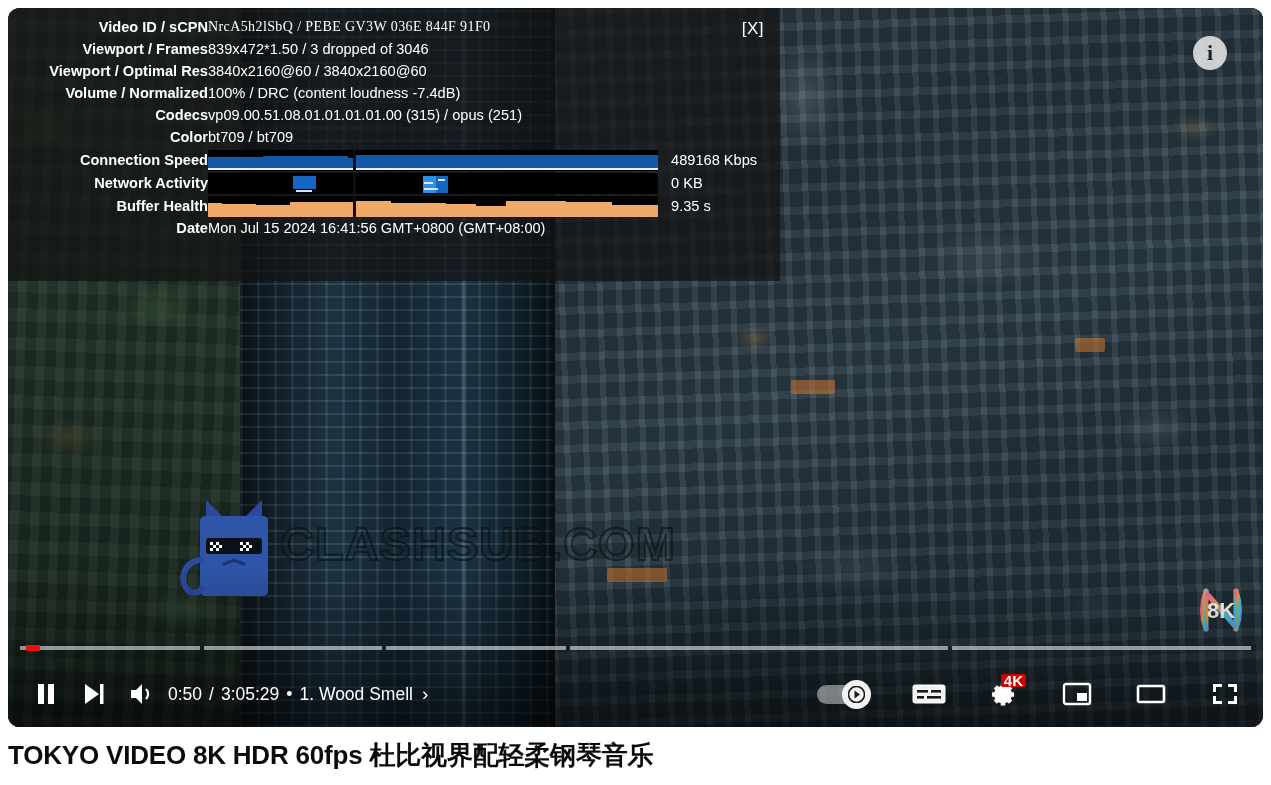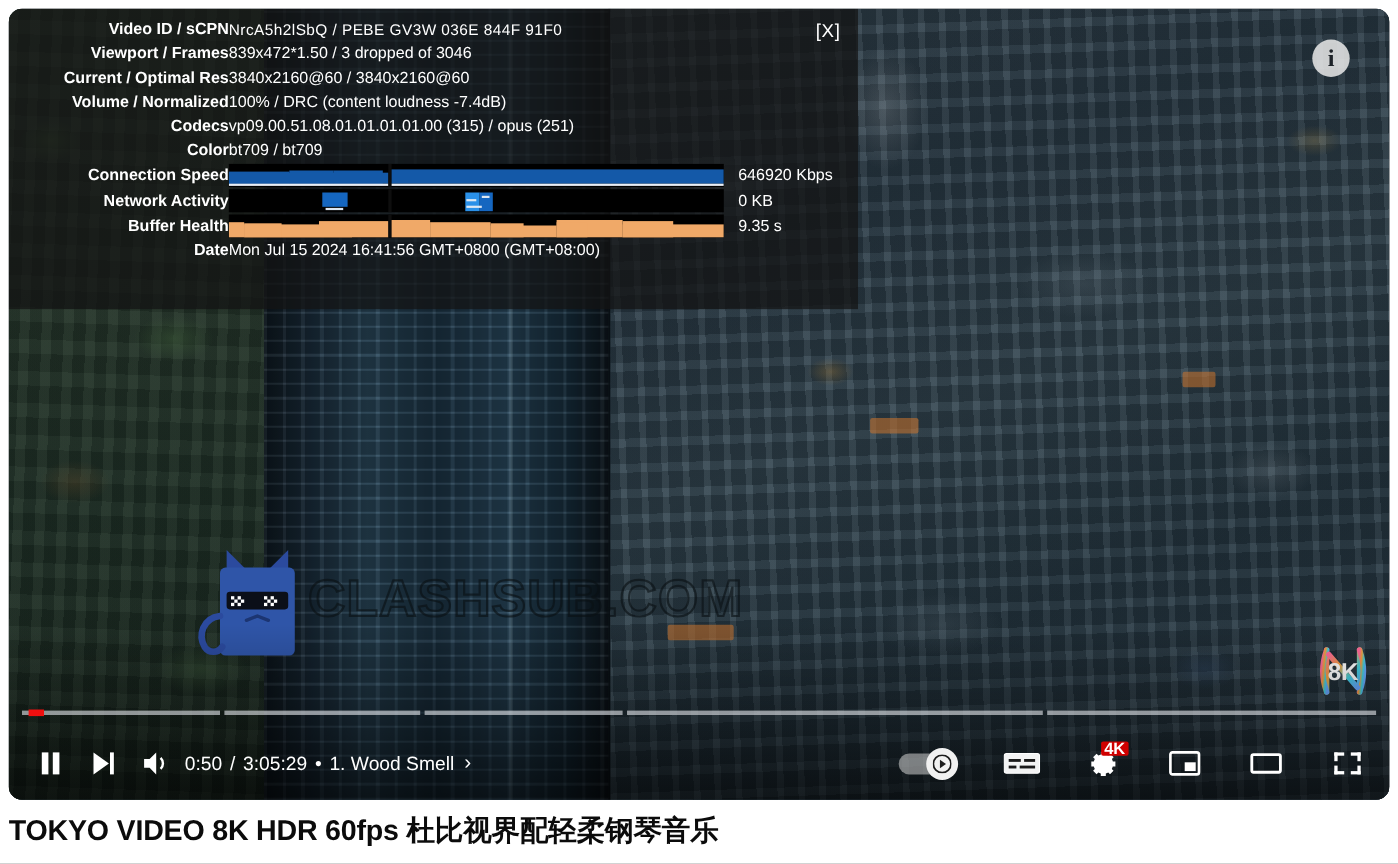--- a/index.html
+++ b/index.html
@@ -98,21 +98,21 @@
     font-family: "Liberation Sans", sans-serif;
   }
   table.stats-table { border-collapse: collapse; width: 100%; }
   table.stats-table td { padding: 0; vertical-align: middle; }
   td.k {
     width: 200px; text-align: right; padding-right: 9px;
     font-weight: bold; white-space: nowrap; line-height: 22px;
     font-size: 14.6px; color:#fff;
   }
   td.v { text-align: left; white-space: nowrap; line-height: 22px; font-size: 14.6px; }
-  td.v.mono { font-family: Liberation Sans, sans-serif; font-size: 14px; letter-spacing: .4px; }
+  td.v.mono { font-family: Liberation Serif, serif; font-size: 14px; letter-spacing: .4px; }
   .graphrow td { height: 23px; }
   .graph-cell { position: relative; }
   .graph {
     position: relative; width: 450px; height: 21px;
     background: #000; overflow: hidden; display:inline-block; vertical-align: middle;
   }
   .gval {
     display:inline-block; vertical-align: middle;
     margin-left: 9px; font-size: 14.6px; white-space: nowrap;
   }
@@ -230,21 +230,21 @@
         <tbody>
           <tr>
             <td class="k">Video ID / sCPN</td>
             <td class="v mono">NrcA5h2lSbQ / PEBE GV3W 036E 844F 91F0</td>
           </tr>
           <tr>
             <td class="k">Viewport / Frames</td>
             <td class="v">839x472*1.50 / 3 dropped of 3046</td>
           </tr>
           <tr>
-            <td class="k">Current / Optimal Res</td>
+            <td class="k">Viewport / Optimal Res</td>
             <td class="v">3840x2160@60 / 3840x2160@60</td>
           </tr>
           <tr>
             <td class="k">Volume / Normalized</td>
             <td class="v">100% / DRC (content loudness -7.4dB)</td>
           </tr>
           <tr>
             <td class="k">Codecs</td>
             <td class="v">vp09.00.51.08.01.01.01.01.00 (315) / opus (251)</td>
           </tr>
@@ -259,21 +259,21 @@
               <span class="graph">
                 <i class="cs-bar" style="left:0;width:55px;height:11px;"></i>
                 <i class="cs-bar" style="left:55px;width:40px;height:12px;"></i>
                 <i class="cs-bar" style="left:95px;width:45px;height:12px;"></i>
                 <i class="cs-bar" style="left:0px;width:145px;height:10px;"></i>
                 <i class="cs-line" style="left:0;width:145px;"></i>
                 <i class="seam" style="left:145px;"></i>
                 <i class="cs-bar" style="left:148px;width:302px;height:13px;"></i>
                 <i class="cs-line" style="left:148px;width:302px;"></i>
               </span>
-              <span class="gval">646920 Kbps</span>
+              <span class="gval">489168 Kbps</span>
             </td>
           </tr>
 
           <tr class="graphrow">
             <td class="k">Network Activity</td>
             <td class="v graph-cell">
               <span class="graph">
                 <i class="na-blk" style="left:85px;top:3px;width:23px;height:13px;"></i>
                 <i class="na-u" style="left:88px;top:17px;width:16px;"></i>
                 <i class="seam" style="left:145px;"></i>

